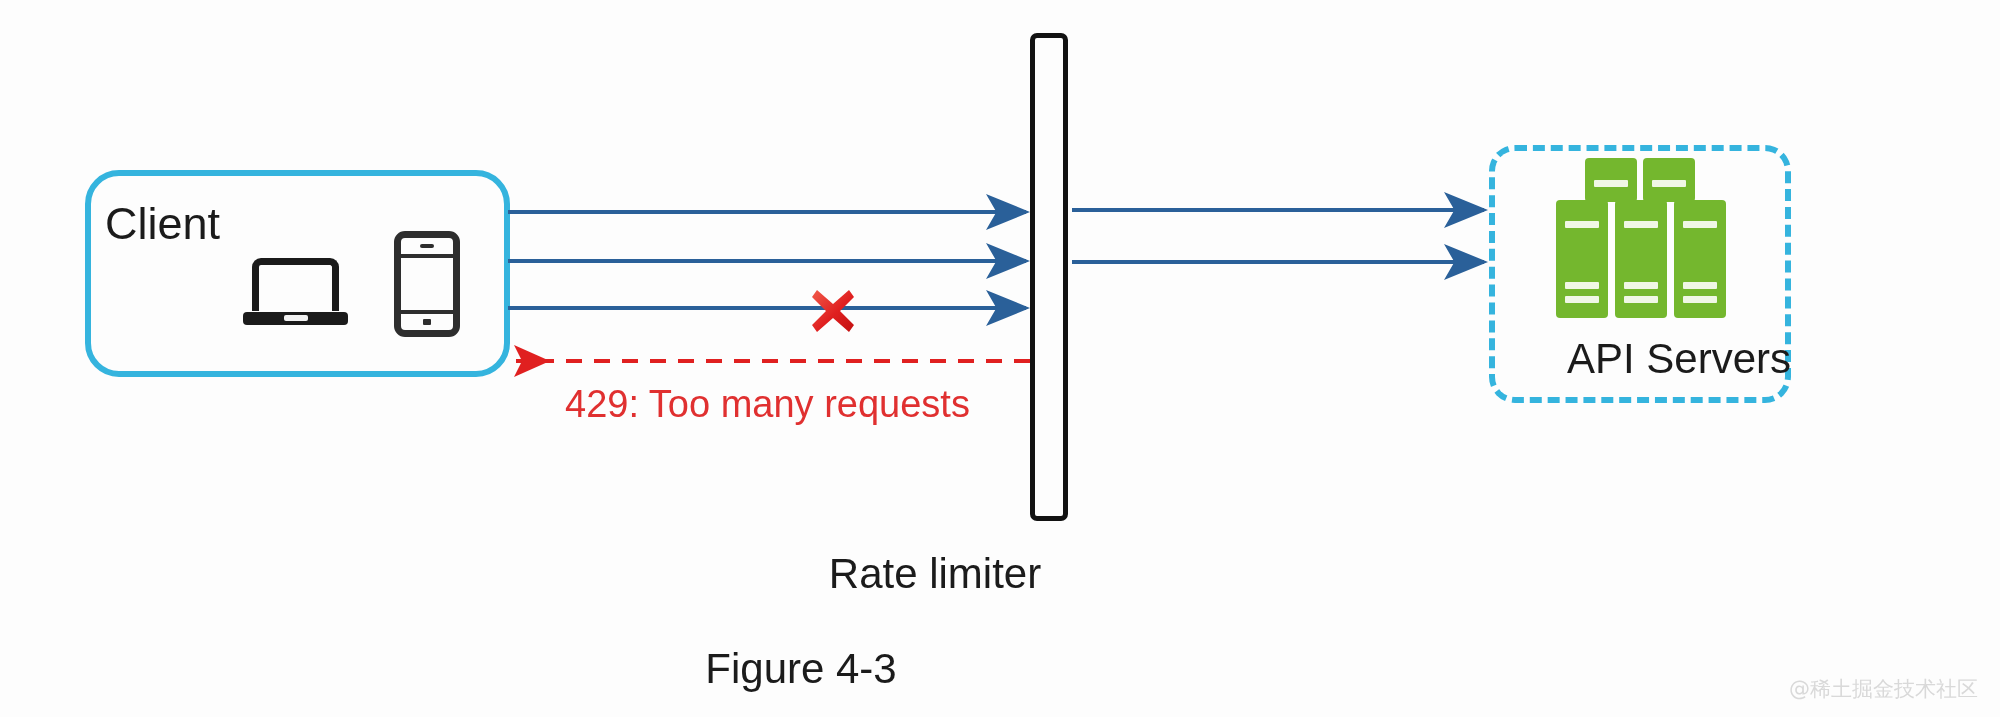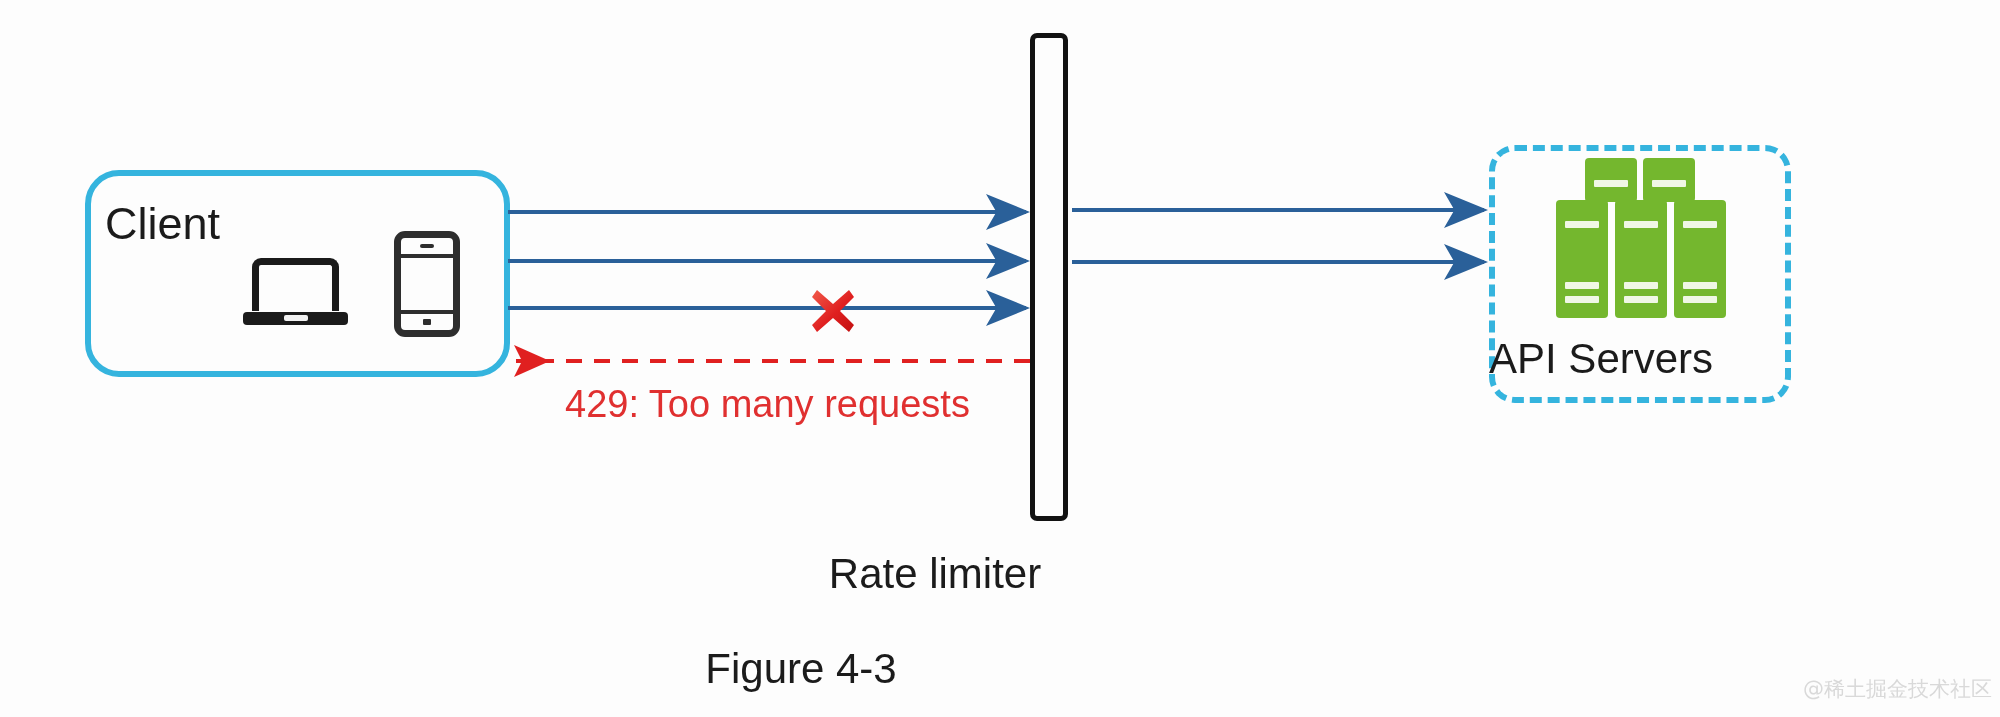--- a/index.html
+++ b/index.html
@@ -174,21 +174,21 @@
     border: 6px dashed #35b4de;
     border-radius: 26px;
     background: transparent;
     box-sizing: border-box;
   }
   .api-label {
     position: absolute;
     left: 1489px;
     top: 335px;
     width: 302px;
-    text-align: left;
+    text-align: right;
     font-size: 42px;
     color: #1b1b1b;
   }
 
   
   .servers {
     position: absolute;
     left: 1555px;
     top: 158px;
     width: 174px;
@@ -276,21 +276,21 @@
     top: 383px;
     font-size: 38px;
     color: #e03030;
     white-space: nowrap;
     margin-left: 20px;
   }
 
   
   .watermark {
     position: absolute;
-    right: 8px;
+    right: 22px;
     bottom: 14px;
     font-size: 21px;
     color: #d9d9d9;
     font-family: "DejaVu Sans", sans-serif;
     white-space: nowrap;
     text-align: center;
   }
 </style>
 </head>
 <body>

